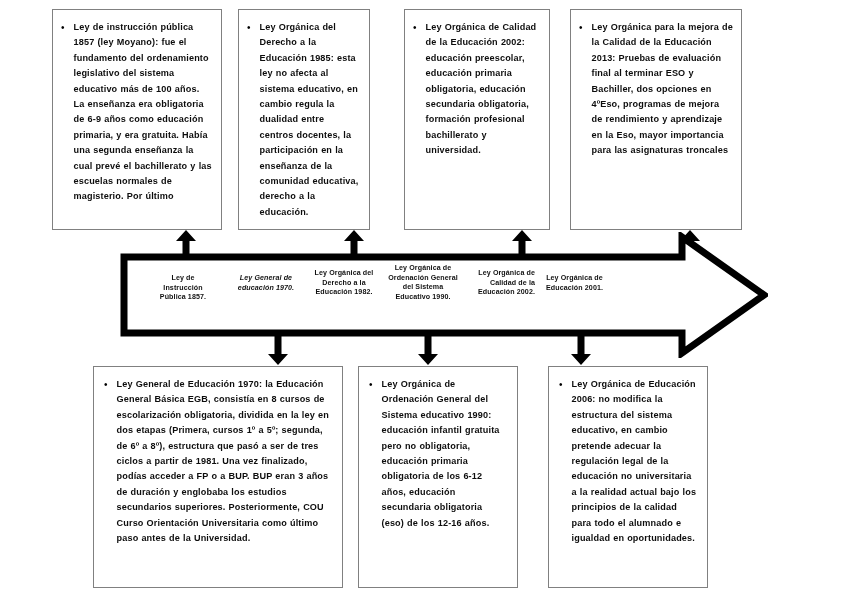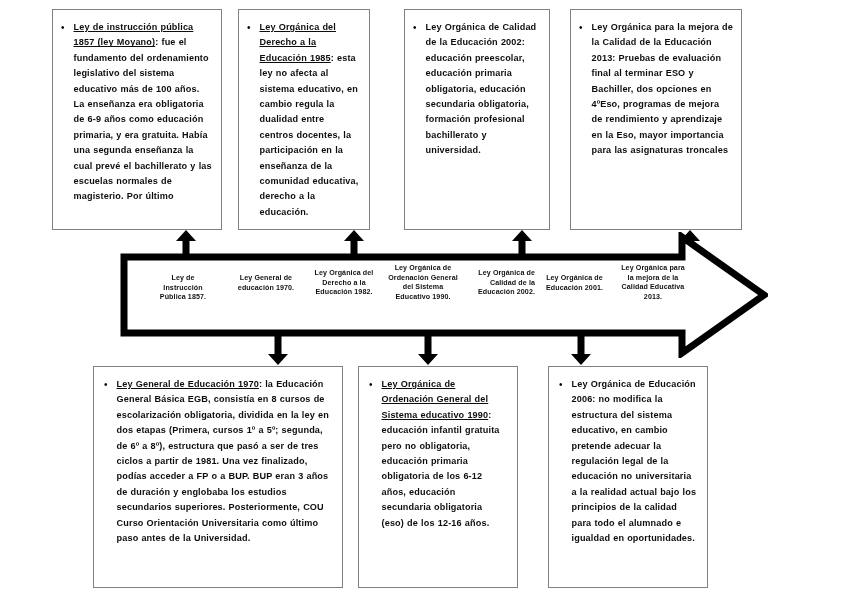--- a/index.html
+++ b/index.html
@@ -42,21 +42,20 @@
     flex: 1 1 auto;
     font-size: 9.1px;
     line-height: 15.4px;
     font-weight: bold;
     color: #0d0d0d;
     letter-spacing: 0.15px;
     text-align: left;
     word-spacing: 0.4px;
   }
   .tbox .body .u {
-    text-decoration: underline;
   }
 
   
   .top-box { padding: 10px 8px 6px 8px; }
   
   .bot-box { padding: 10px 10px 6px 10px; }
 
   
   #timeline-arrow {
     position: absolute;
@@ -144,38 +143,35 @@
 
   <div id="timeline-arrow">
     <svg viewBox="0 0 648 126" preserveAspectRatio="none" aria-hidden="true">
       <polygon points="4,25 562,25 562,5 644,63 562,121 562,101 4,101" fill="#ffffff" stroke="#000000" stroke-width="7" stroke-linejoin="miter"></polygon>
     </svg>
   </div>
 
   <div class="tl-label" style="left:152px; top:274px; width:62px;">
     <span>Ley de Instrucción Pública 1857.</span>
   </div>
-  <div class="tl-label" style="left:230px; top:274px; width:72px;">
+  <div class="tl-label" style="left:230px; top:274px; width:72px;font-style:italic;">
     <span>Ley General de educación 1970.</span>
   </div>
   <div class="tl-label" style="left:311px; top:269px; width:66px;">
     <span>Ley Orgánica del Derecho a la Educación 1982.</span>
   </div>
   <div class="tl-label" style="left:385px; top:264px; width:76px;">
     <span>Ley Orgánica de Ordenación General del Sistema Educativo 1990.</span>
   </div>
   <div class="tl-label" style="left:471px; top:269px; width:64px;text-align:right;">
     <span>Ley Orgánica de Calidad de la Educación 2002.</span>
   </div>
   <div class="tl-label" style="left:542px; top:274px; width:65px;">
     <span>Ley Orgánica de Educación 2001.</span>
   </div>
-  <div class="tl-label" style="left:620px; top:264px; width:66px;">
-    <span>Ley Orgánica para la mejora de la Calidad Educativa 2013.</span>
-  </div>
 
   <div class="conn" style="left:267px; top:333px;">
     <svg width="22" height="32" viewBox="0 0 22 32" aria-hidden="true">
       <polygon points="11,32 21,21 14.5,21 14.5,0 7.5,0 7.5,21 1,21" fill="#000000"></polygon>
     </svg>
   </div>
   <div class="conn" style="left:417px; top:333px;">
     <svg width="22" height="32" viewBox="0 0 22 32" aria-hidden="true">
       <polygon points="11,32 21,21 14.5,21 14.5,0 7.5,0 7.5,21 1,21" fill="#000000"></polygon>
     </svg>

